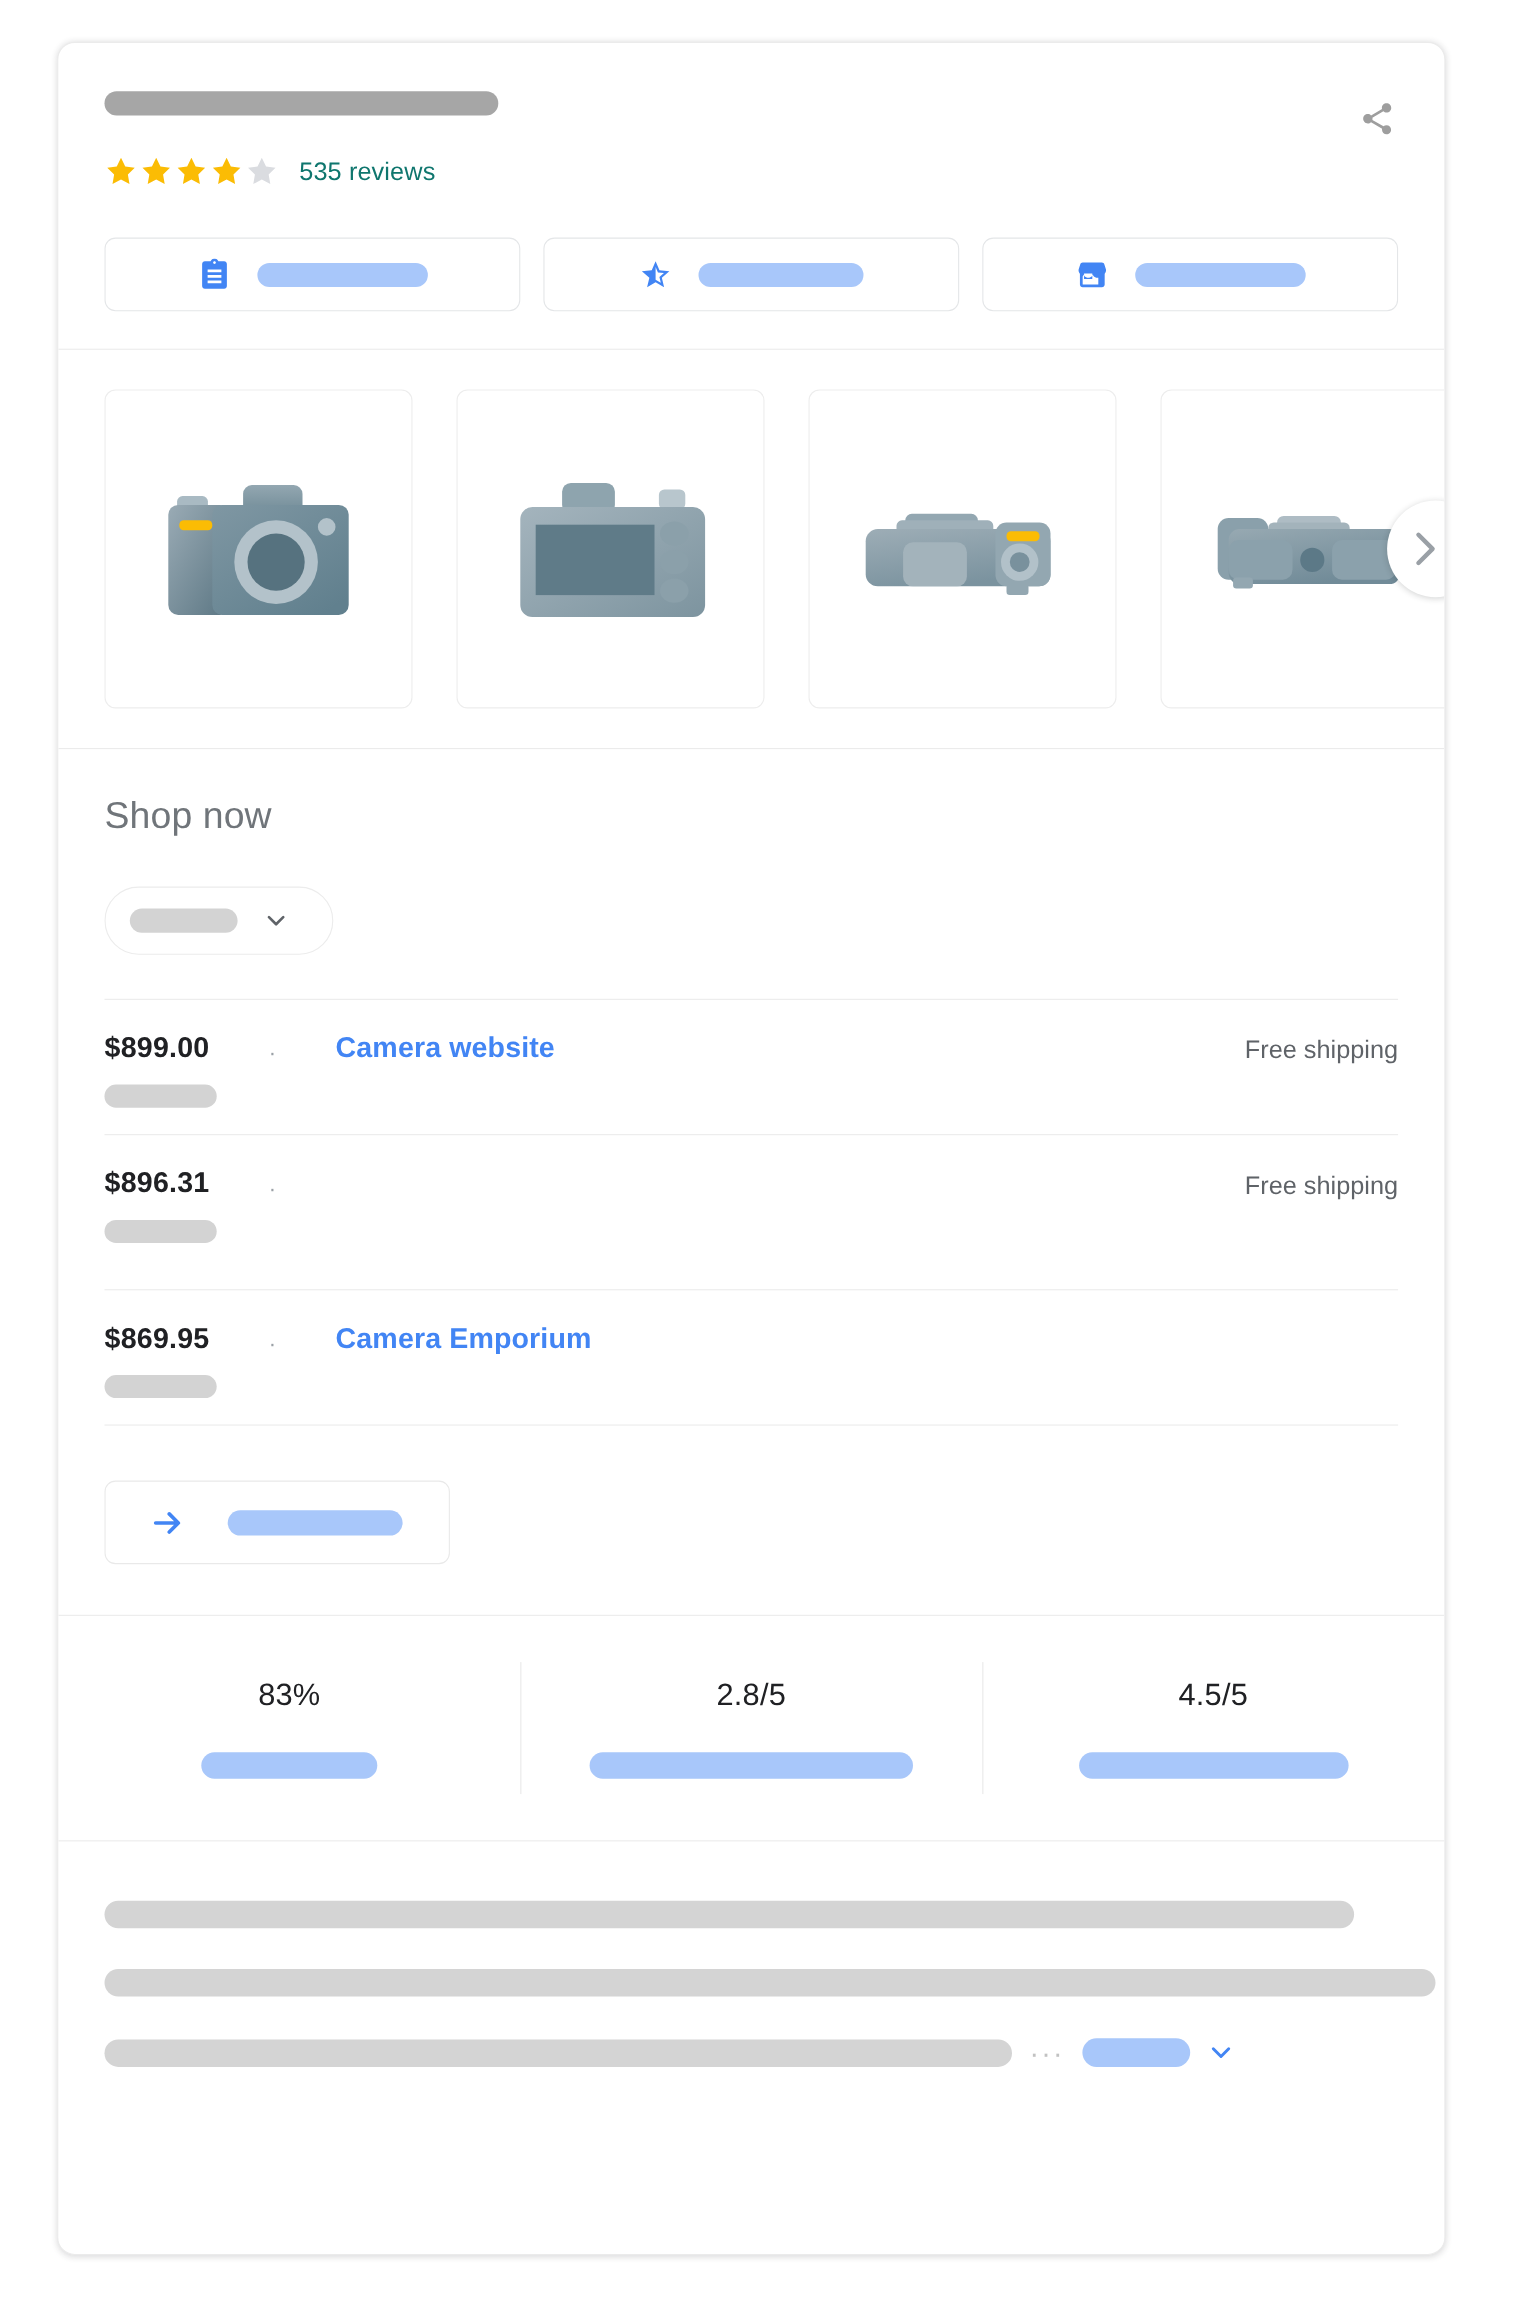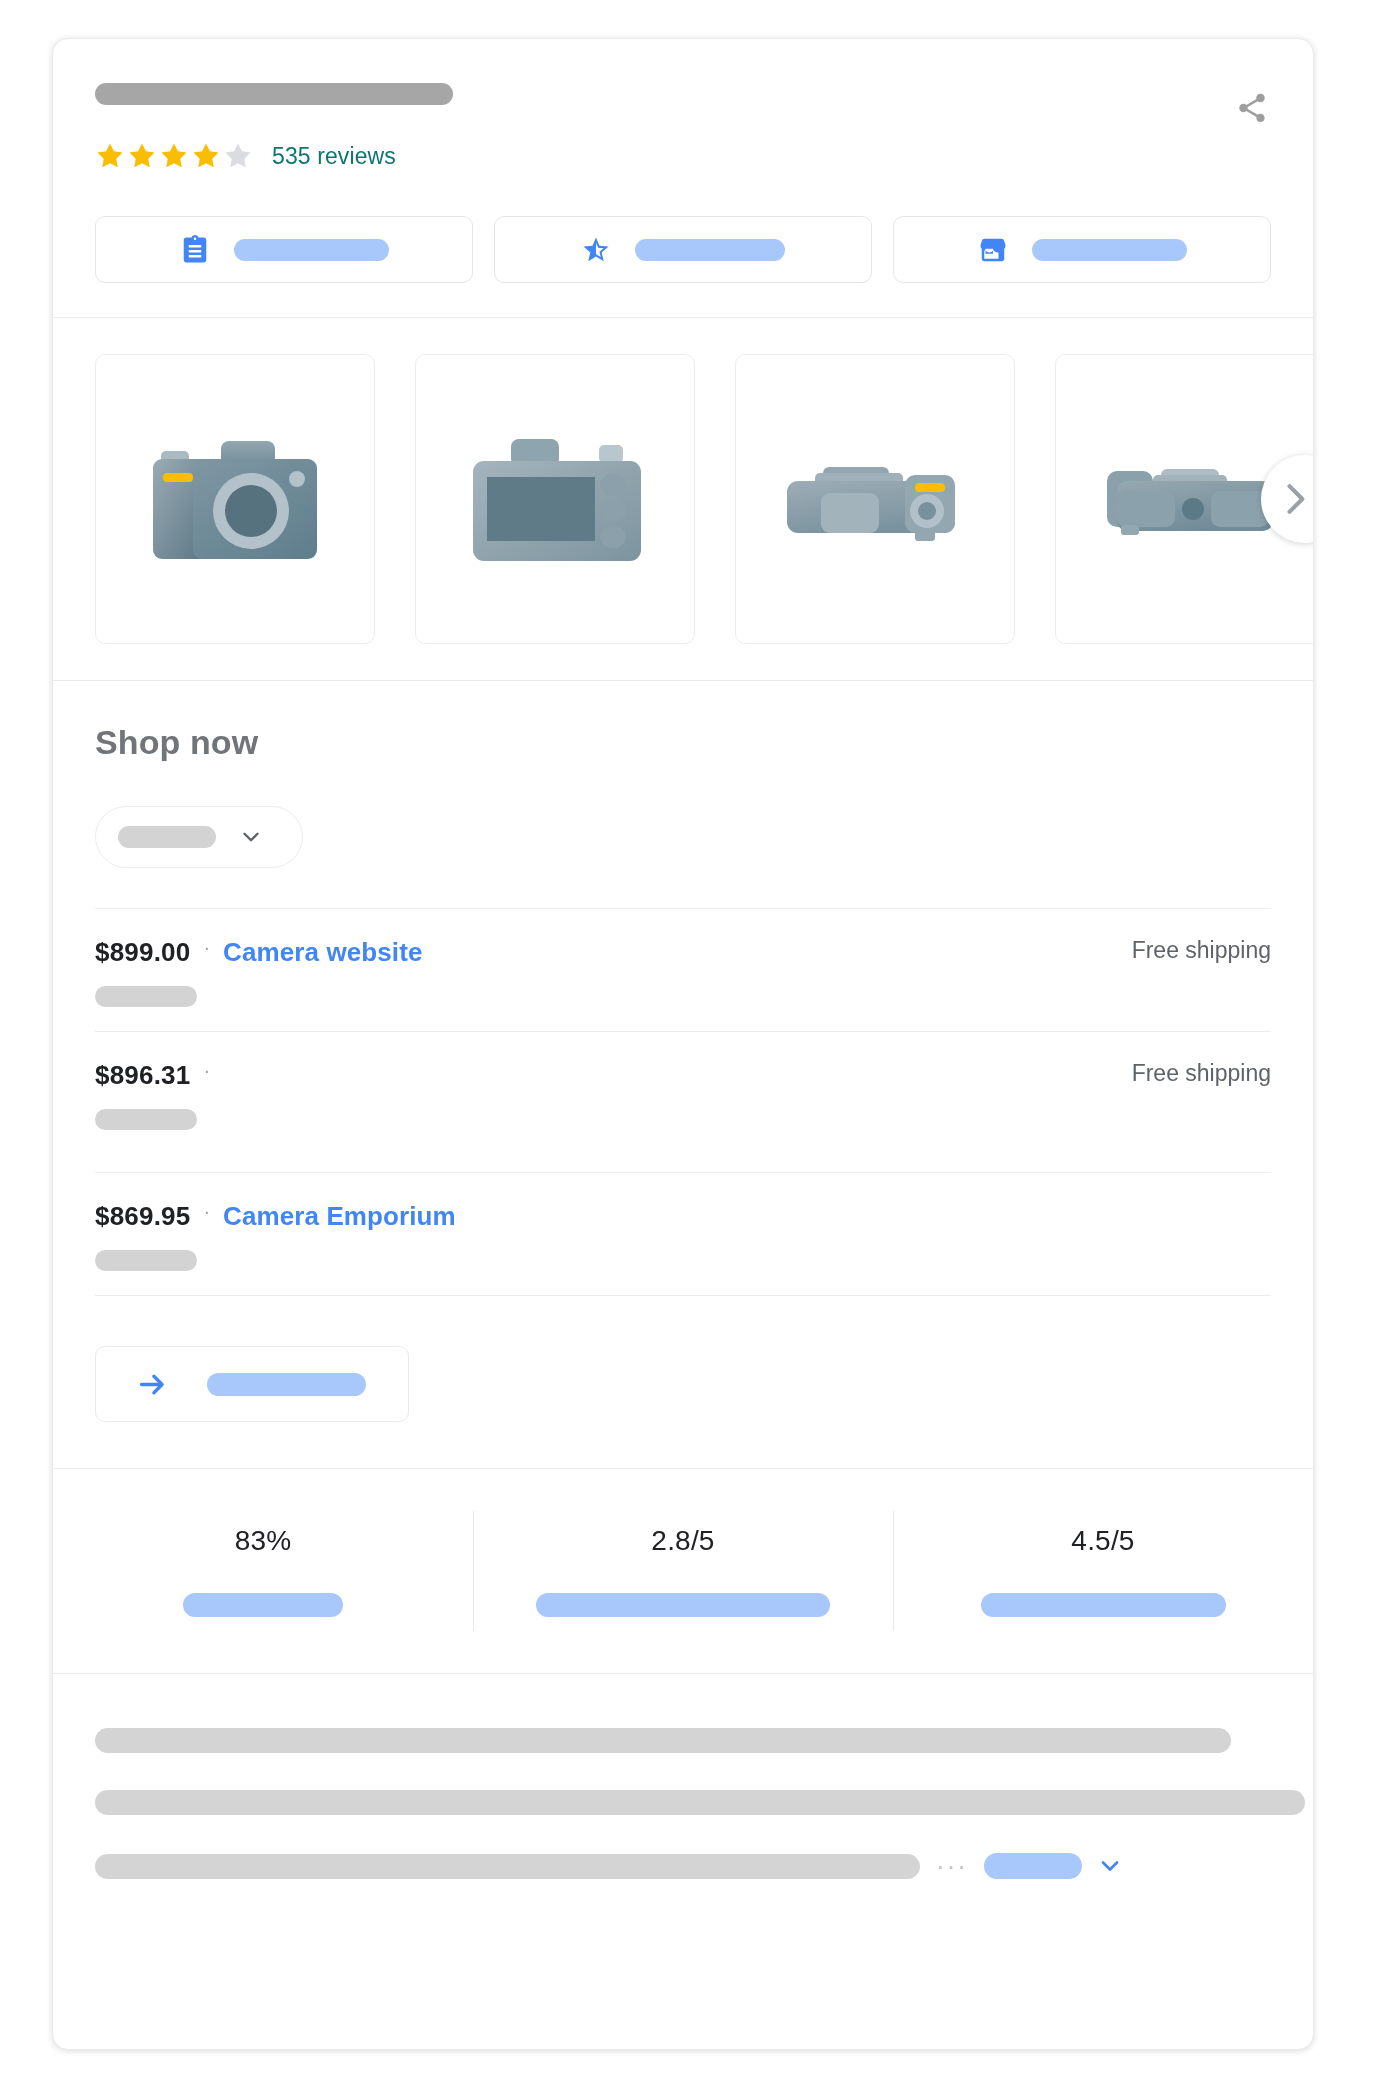--- a/index.html
+++ b/index.html
@@ -136,21 +136,21 @@
 
   
   .shop-section {
     padding: 42px 42px 46px 42px;
     border-bottom: 1px solid #ebebeb;
   }
   .shop-title {
     font-size: 34px;
     color: #70757a;
     letter-spacing: 0.1px;
-    font-weight: 700;
+    font-weight: 400;
   }
   .shop-dropdown {
     margin-top: 44px;
     width: 208px;
     height: 62px;
     border: 1px solid #ececec;
     border-radius: 31px;
     display: flex;
     align-items: center;
     padding: 0 22px;
@@ -166,21 +166,22 @@
   .dd-chevron { width: 26px; height: 26px; display: block; }
 
   .offer-list { margin-top: 40px; }
   .offer-row {
     border-top: 1px solid #ececec;
     padding: 28px 0 24px 0;
   }
   .offer-row:last-child { border-bottom: 1px solid #ececec; margin-top: 18px; }
   .offer-main {
     display: flex;
-    align-items: flex-start;
+    align-items: flex-end;
+    gap: 41px;
   }
   .offer-price {
     font-size: 26px;
     font-weight: bold;
     color: #202124;
     letter-spacing: 0.2px;
   }
   .offer-dot {
     margin: 0 13px;
     color: #9aa0a6;

